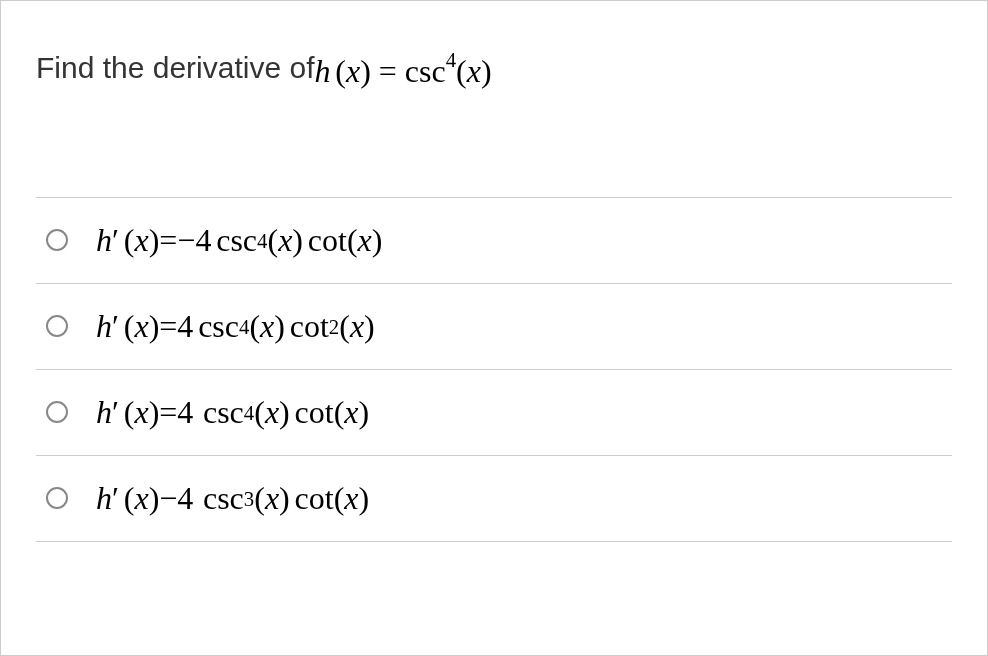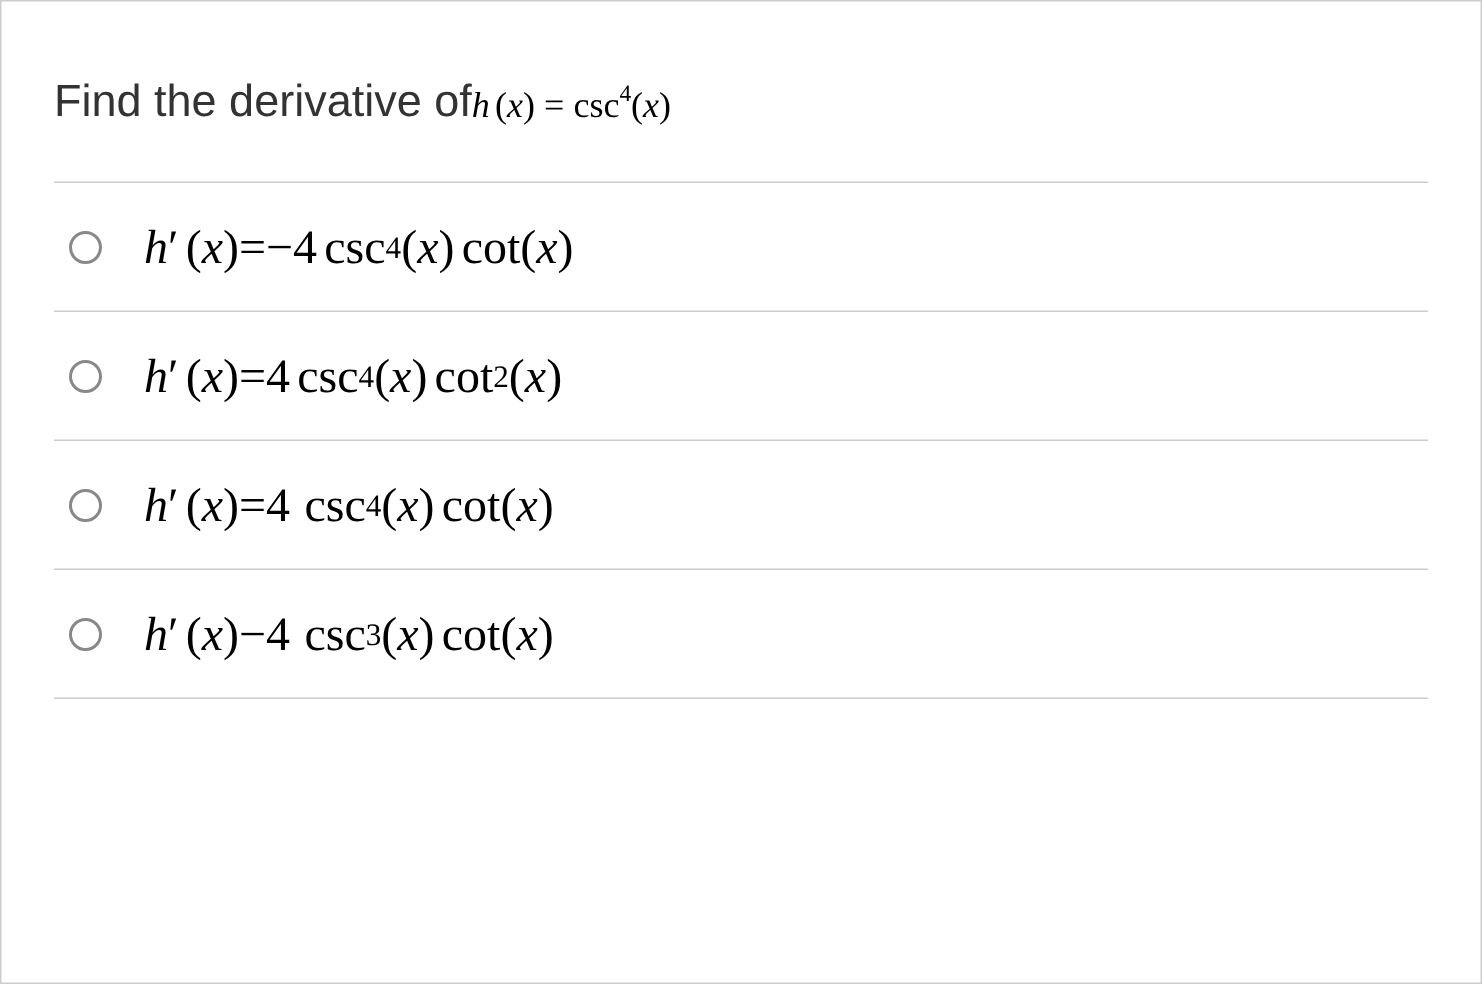--- a/index.html
+++ b/index.html
@@ -15,28 +15,28 @@
       padding: 0;
       position: relative;
       border: 1px solid #ccc;
     }
     .container {
       padding: 50px 35px 30px 35px;
     }
     .question-text {
       font-size: 30px;
       color: #333;
-      margin-bottom: 36px;
-      display: flex;
-      align-items: flex-end;
+      margin-bottom: 107px;
+      display: flex;
+      align-items: flex-start;
       flex-wrap: wrap;
     }
     .math {
       font-family: 'Cambria Math', 'Times New Roman', serif;
-      font-size: 24px;
+      font-size: 32px;
       color: #000;
     }
     .options {
       display: flex;
       flex-direction: column;
     }
     .option {
       display: flex;
       align-items: center;
       padding: 24px 10px;

